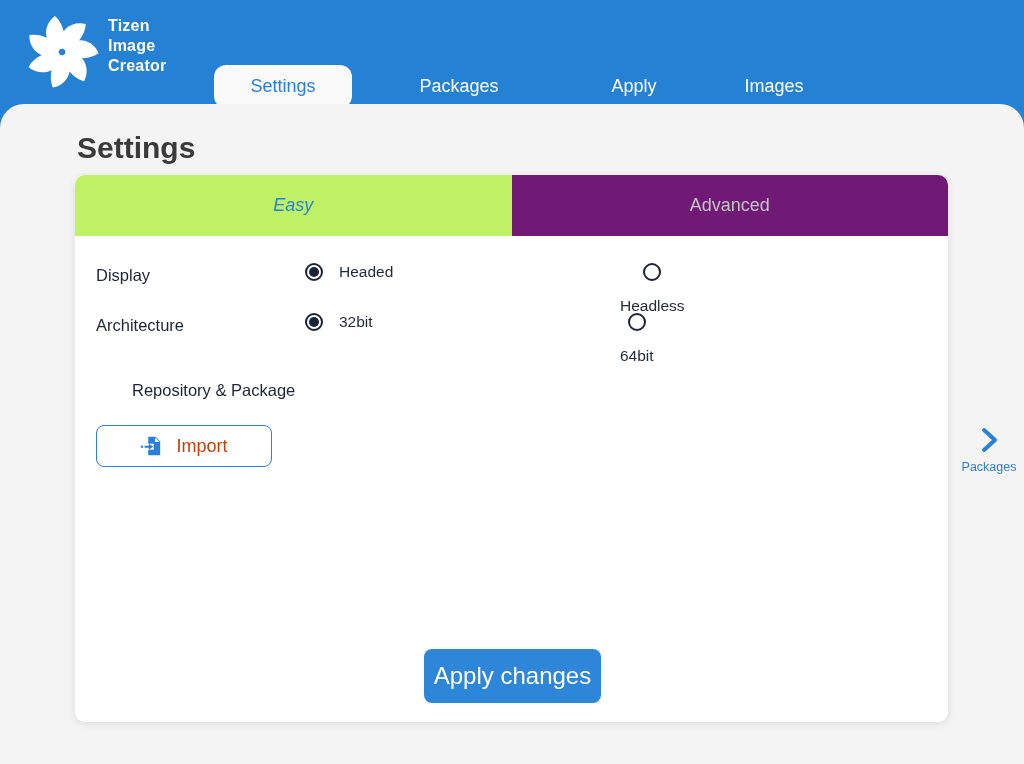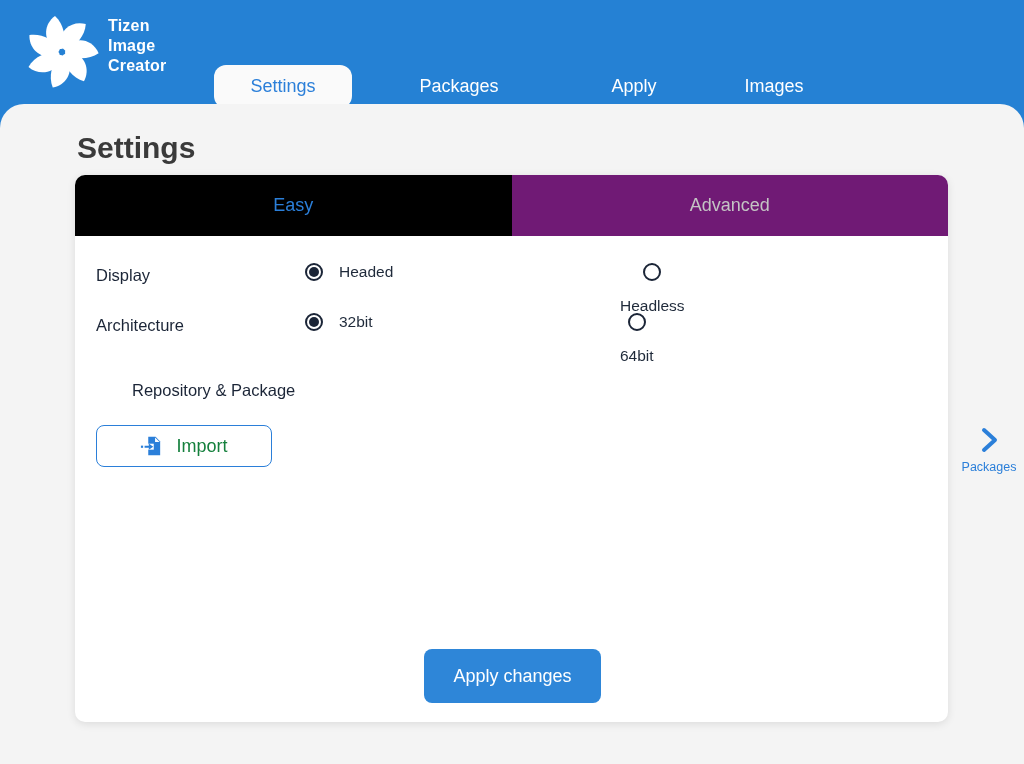--- a/index.html
+++ b/index.html
@@ -51,22 +51,22 @@
 
   
   .card {
     position:absolute; top:175px; left:75px; width:873px; height:547px;
     background:#ffffff; border-radius:10px;
     box-shadow:0 2px 8px rgba(0,0,0,.10);
   }
   .mode-tab-easy {
     position:absolute; top:0; left:0; width:50%; height:61px;
     display:flex; align-items:center; justify-content:center;
-    color:#2b7fd9; font-size:18px; background:#000000;
-    border-radius:10px 0 0 0; cursor:pointer;
+    color:#2b7fd9; font-size:18px; background:#bef264;
+    border-radius:10px 0 0 0; cursor:pointer;font-style:italic;
   }
   .mode-tab-advanced {
     position:absolute; top:0; left:50%; width:50%; height:61px;
     display:flex; align-items:center; justify-content:center;
     color:#c4c4c4; font-size:18px; background:#701a75;
     border-radius:0 10px 0 0; cursor:pointer;
   }
 
   .row-label {
     position:absolute; left:21px;
@@ -89,27 +89,27 @@
     flex:0 0 auto;
   }
   .radio .dot { width:10px; height:10px; border-radius:50%; background:transparent; }
   .radio.checked .dot { background:#1b2537; }
   .radio-label { font-size:15.5px; color:#1f2a3a; }
 
   .import-btn {
     position:absolute; left:21px; top:250px; width:176px; height:42px;
     background:#ffffff; border:1px solid #2b7fd9; border-radius:8px;
     display:flex; align-items:center; justify-content:center; gap:14px;
-    color:#15803d; font-size:18px; cursor:pointer;
+    color:#c2410c; font-size:18px; cursor:pointer;
   }
 
   .apply-btn {
     position:absolute; left:349px; top:474px; width:177px; height:54px;
     background:#2e86d8; border:none; border-radius:8px;
-    color:#ffffff; font-size:18px; cursor:pointer;
+    color:#ffffff; font-size:24px; cursor:pointer;
     display:flex; align-items:center; justify-content:center;
   }
 
   
   .side-nav {
     position:absolute; top:426px; left:958px; width:62px;
     display:flex; flex-direction:column; align-items:center; gap:6px;
     cursor:pointer;
   }
   .side-nav-label { color:#2b7fd9; font-size:12.5px; }

